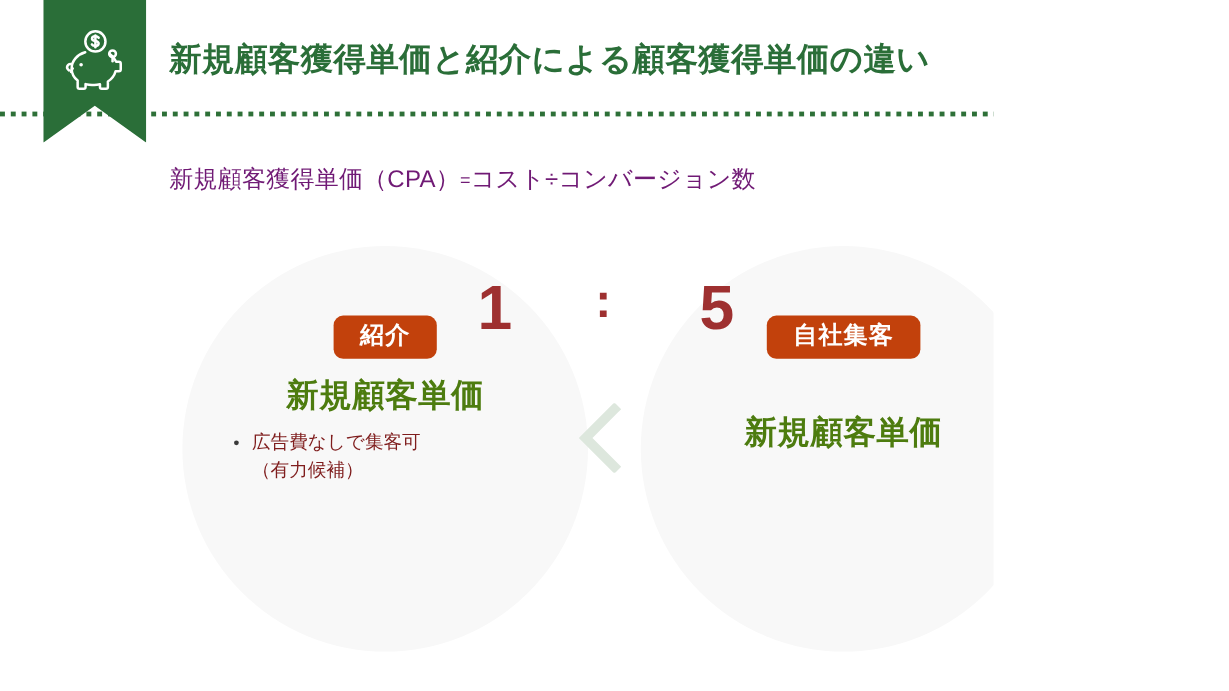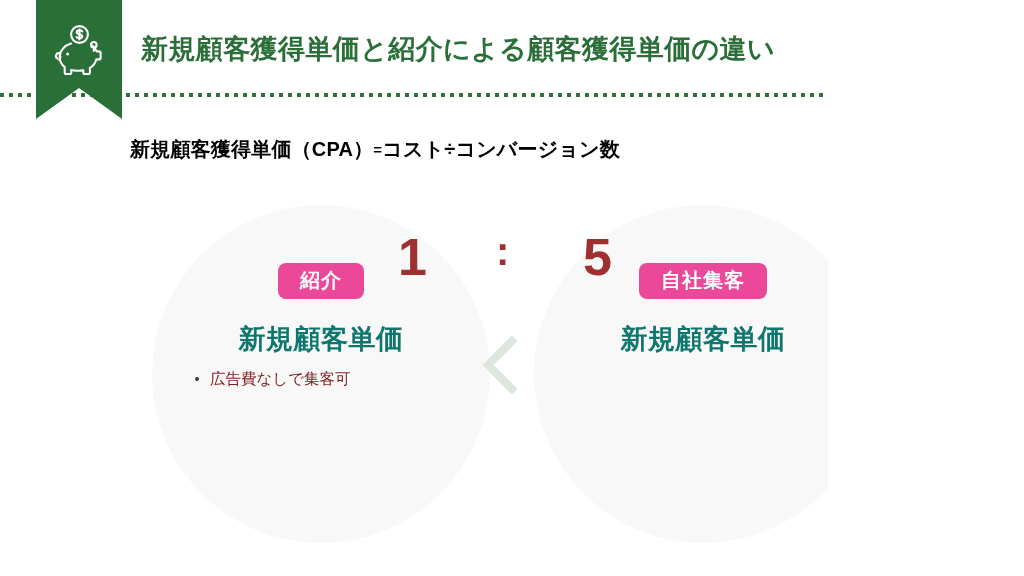--- a/index.html
+++ b/index.html
@@ -52,25 +52,25 @@
     left: 141px;
     top: 31px;
     font-size: 27px;
     font-weight: bold;
     color: #2a6e38;
     letter-spacing: 0.4px;
     white-space: nowrap;
   }
   .formula {
     position: absolute;
-    left: 130px;
+    left: 141px;
     top: 136px;
     font-size: 20px;
-    font-weight: bold;
-    color: #000000;
+    font-weight: normal;
+    color: #701a75;
     letter-spacing: 0.2px;
     white-space: nowrap;
   }
   .formula .eq {
     font-size: 15px;
     vertical-align: 1px;
   }
 
   
   .circle {
@@ -87,38 +87,38 @@
   .panel {
     position: absolute;
     top: 205px;
     width: 338px;
     height: 338px;
     display: flex;
     flex-direction: column;
     align-items: center;
   }
   .panel.left  { left: 152px; }
-  .panel.right { left: 534px; }
+  .panel.right { left: 534px; gap: 31px; }
 
   .badge {
     margin-top: 58px;
-    background: #ec4899;
+    background: #c2410c;
     color: #ffffff;
     border-radius: 8px;
     font-size: 20px;
     font-weight: bold;
     padding: 7px 22px 9px 22px;
     letter-spacing: 1px;
     line-height: 1;
   }
   .panel-heading {
-    margin-top: 24px;
+    margin-top: 14px;
     font-size: 27px;
     font-weight: bold;
-    color: #0f766e;
+    color: #4d7c0f;
     letter-spacing: 0.5px;
     line-height: 1.2;
   }
   .bullets {
     margin: 12px 0 0 0;
     padding: 0;
     list-style: none;
     font-size: 15.5px;
     color: #7f1d1d;
     line-height: 1.55;
@@ -205,20 +205,21 @@
   </div>
 
   <div class="circle left"></div>
   <div class="circle right"></div>
 
   <div class="panel left">
     <div class="badge">紹介</div>
     <div class="panel-heading">新規顧客単価</div>
     <ul class="bullets">
       <li>広告費なしで集客可</li>
+      <li class="cont">（有力候補）</li>
     </ul>
   </div>
 
   <div class="panel right">
     <div class="badge">自社集客</div>
     <div class="panel-heading">新規顧客単価</div>
     <ul class="bullets">
     </ul>
   </div>
 

